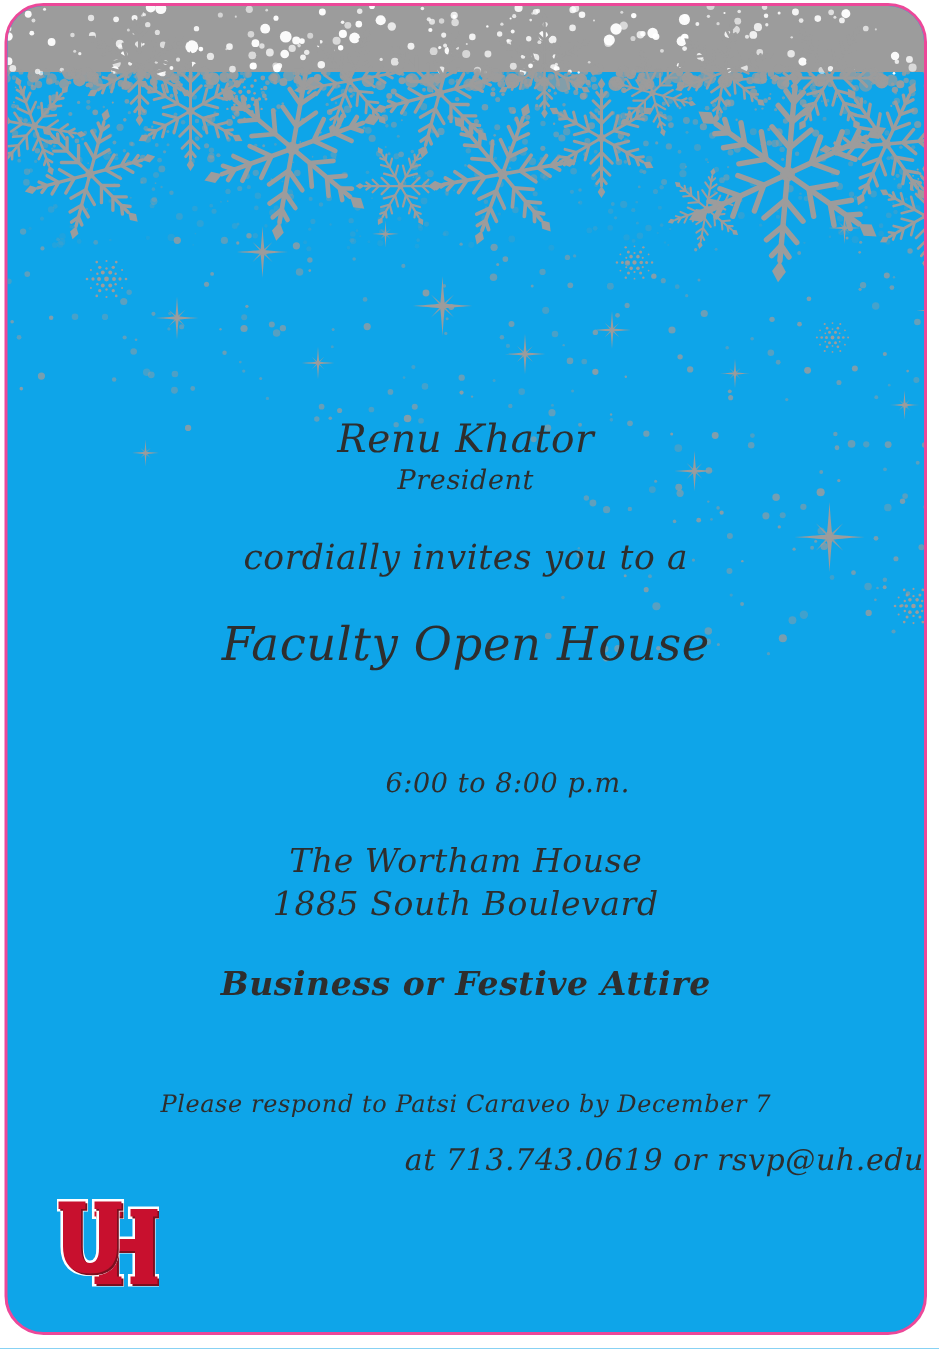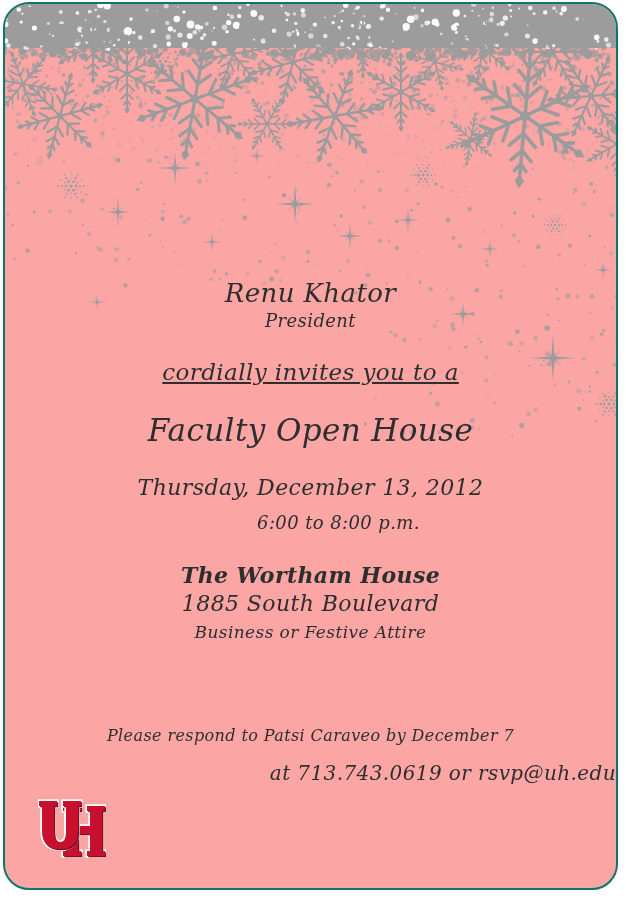--- a/index.html
+++ b/index.html
@@ -3,38 +3,38 @@
 <meta charset="utf-8">
 <style>
   html,body{margin:0;padding:0;}
   body{
     width:626px;height:899px;position:relative;background:#ffffff;
     font-family:"DejaVu Serif","Liberation Serif",serif;
     overflow:hidden;
   }
   .card{
     position:absolute;left:3px;top:2px;right:8px;bottom:9px;
-    border:2px solid #0f766e;border-radius:26px;
-    background:#fca5a5;overflow:hidden;padding-left:46px;
+    border:2px solid #ec4899;border-radius:26px;
+    background:#0ea5e9;overflow:hidden;padding-left:46px;
   }
   .snow{position:absolute;left:0;top:0;pointer-events:none;}
   .content{position:absolute;left:0;top:0;width:100%;height:100%;}
   .line{
     position:absolute;left:0;width:100%;text-align:center;
     font-style:italic;color:#2e2e2e;letter-spacing:0.4px;white-space:nowrap;
   }
   .host-name   {top:274px;font-size:26px;}
   .host-title  {top:306px;font-size:18px;text-align:center;}
-  .intro-line  {top:355px;font-size:23px;text-decoration:underline;}
+  .intro-line  {top:355px;font-size:23px;}
   .event-title {top:408px;font-size:31px;}
   .date-line   {top:471px;font-size:22px;}
   .time-line   {top:508px;font-size:18px;margin-left:28px;}
-  .venue-name  {top:558px;font-size:22px;font-weight:bold;}
+  .venue-name  {top:558px;font-size:22px;}
   .venue-addr  {top:587px;font-size:22px;}
-  .attire-line {top:618px;font-size:17px;}
+  .attire-line {top:639px;font-size:22px;font-weight:bold;}
   .parking-line{top:668px;font-size:22px;}
   .rsvp-1      {top:722px;font-size:16px;}
   .rsvp-2      {top:757px;font-size:20px;text-align:right;}
   .uh-logo{position:absolute;left:33px;top:793px;width:68px;height:64px;}
 </style>
 </head>
 <body>
 
 <div class="card">
 
@@ -1745,21 +1745,20 @@
         <circle cx="4.8" cy="-2.8" r="0.6"></circle>
         <circle cx="8.3" cy="-4.8" r="0.6"></circle>
       </g>
     </svg>
 
   <div class="content">
     <div class="line host-name">Renu Khator</div>
     <div class="line host-title">President</div>
     <div class="line intro-line">cordially invites you to a</div>
     <div class="line event-title">Faculty Open House</div>
-    <div class="line date-line">Thursday, December 13, 2012</div>
     <div class="line time-line">6:00 to 8:00 p.m.</div>
     <div class="line venue-name">The Wortham House</div>
     <div class="line venue-addr">1885 South Boulevard</div>
     <div class="line attire-line">Business or Festive Attire</div>
     <div class="line rsvp-1">Please respond to Patsi Caraveo by December 7</div>
     <div class="line rsvp-2">at 713.743.0619 or rsvp@uh.edu</div>
   </div>
 
   <svg class="uh-logo" viewBox="0 0 68 62" aria-label="UH">
 

